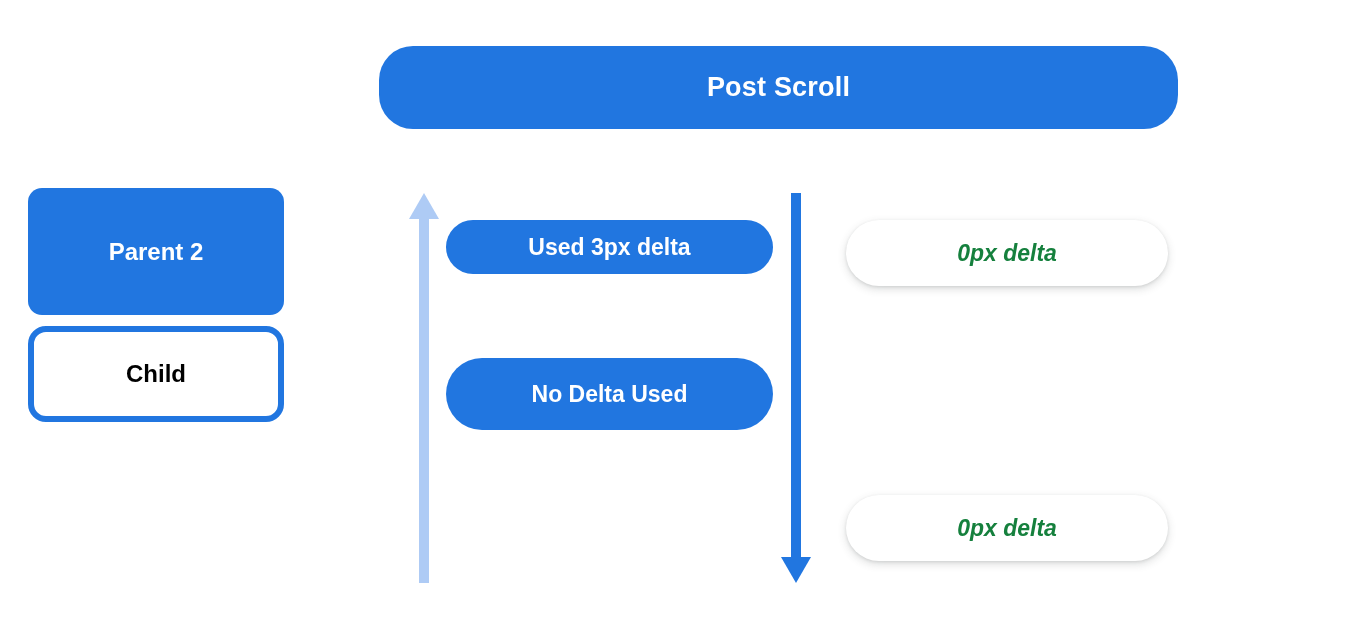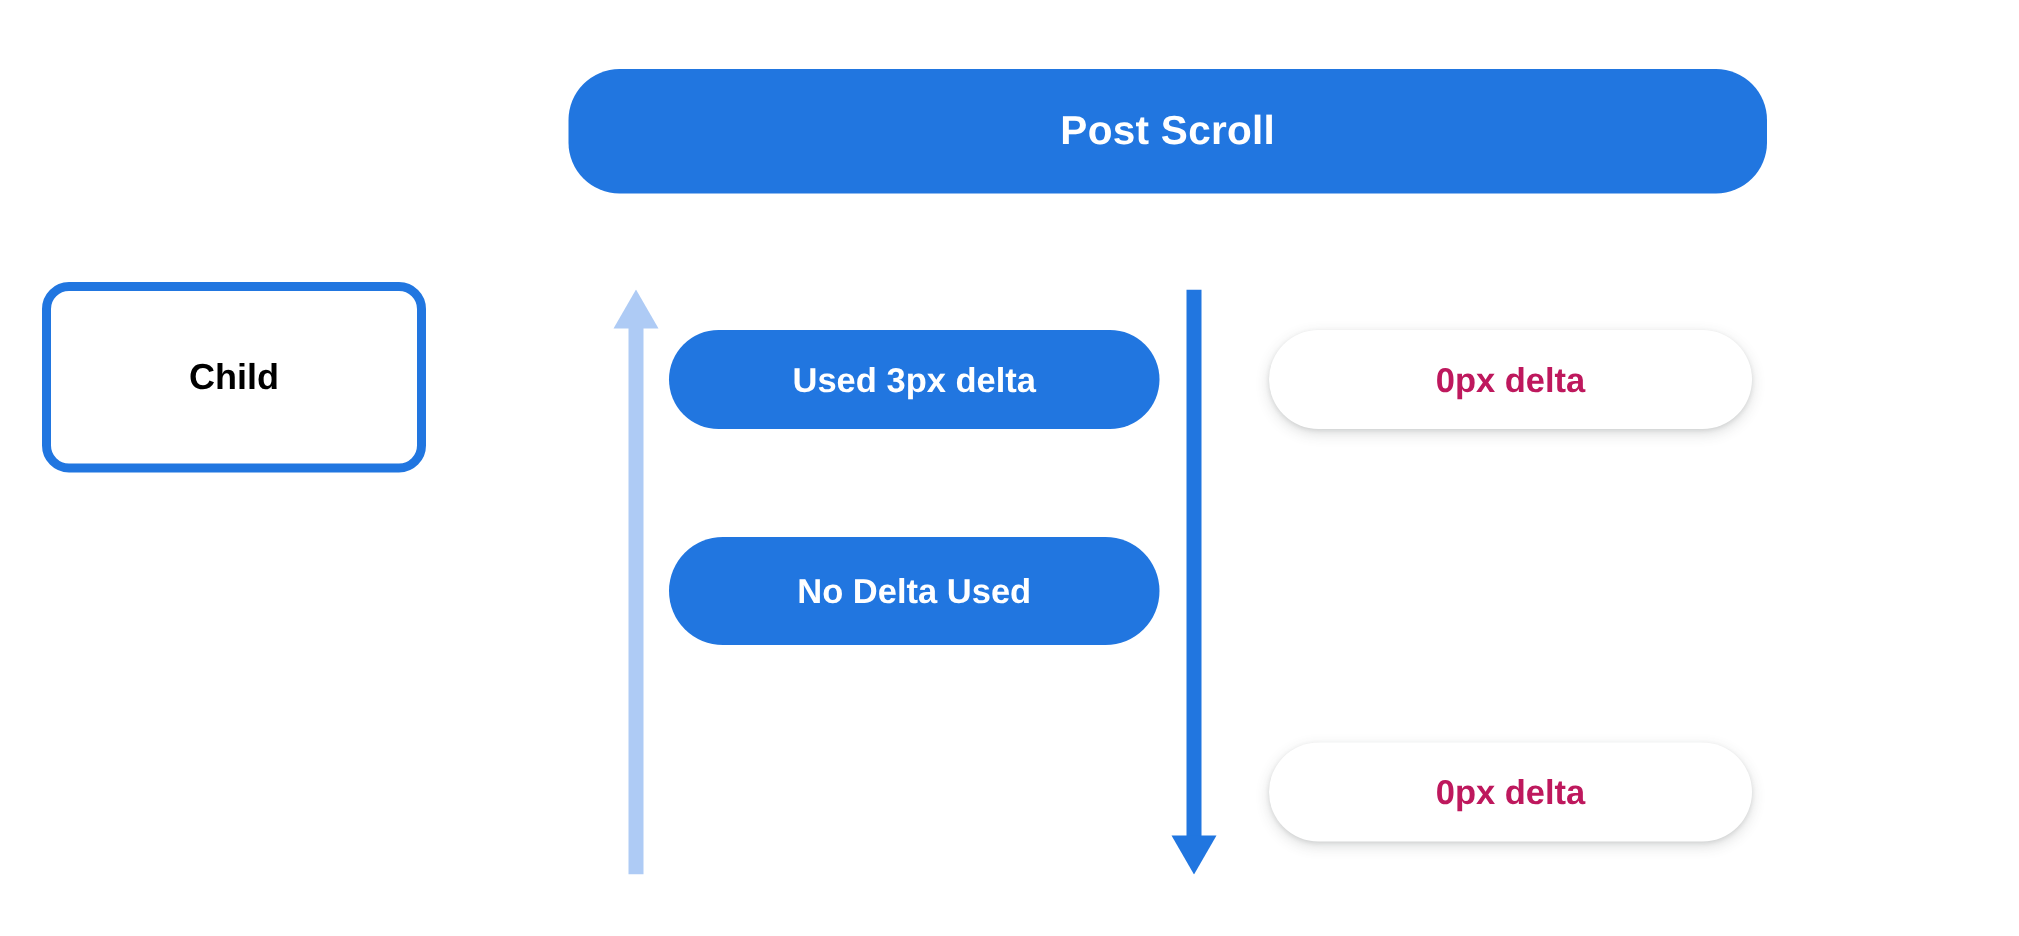--- a/index.html
+++ b/index.html
@@ -58,21 +58,21 @@
     background: #2176E0;
     border-radius: 14px;
     margin-bottom: 11px;
   }
   .box-filled .label {
     color: #ffffff;
     font-size: 24px;
     font-weight: bold;
   }
   .box-outlined {
-    height: 127px;
+    height: 96px;
     background: #ffffff;
     border: 6px solid #2176E0;
     border-radius: 18px;
   }
   .box-outlined .label {
     color: #000000;
     font-size: 24px;
     font-weight: bold;
   }
 
@@ -101,44 +101,45 @@
   }
   .mid-pill .label {
     color: #ffffff;
     font-size: 23px;
     font-weight: bold;
   }
   .mid-pill-a {
     left: 446px;
     top: 220px;
     width: 327px;
-    height: 66px;
+    height: 54px;
   }
   .mid-pill-b {
     left: 446px;
     top: 358px;
     width: 327px;
     height: 72px;
   }
 
   
   .right-pill {
     position: absolute;
     background: #ffffff;
     border-radius: 999px;
     display: flex;
     align-items: center;
     justify-content: center;
     box-sizing: border-box;
     box-shadow: 0 3px 9px rgba(60,64,67,0.18), 0 1px 3px rgba(60,64,67,0.12);
   }
   .right-pill .label {
-    color: #be185d;
+    color: #15803d;
     font-size: 23px;
     font-weight: bold;
+    font-style: italic;
   }
   .right-pill-a {
     left: 846px;
     top: 220px;
     width: 322px;
     height: 66px;
   }
   .right-pill-b {
     left: 846px;
     top: 495px;
@@ -149,20 +150,23 @@
 </head>
 <body>
 
 <div id="canvas">
 
   <div class="header-pill">
     <span class="label">Post Scroll</span>
   </div>
 
   <div class="stack">
+    <div class="box box-filled">
+      <span class="label">Parent 2</span>
+    </div>
     <div class="box box-outlined">
       <span class="label">Child</span>
     </div>
   </div>
 
   <div class="arrow arrow-up">
     <svg width="32" height="390" viewBox="0 0 32 390" xmlns="http://www.w3.org/2000/svg">
       <g fill="#AECBF5">
         <rect x="11" y="24" width="10" height="366"></rect>
         <polygon points="16,0 31,26 1,26"></polygon>

